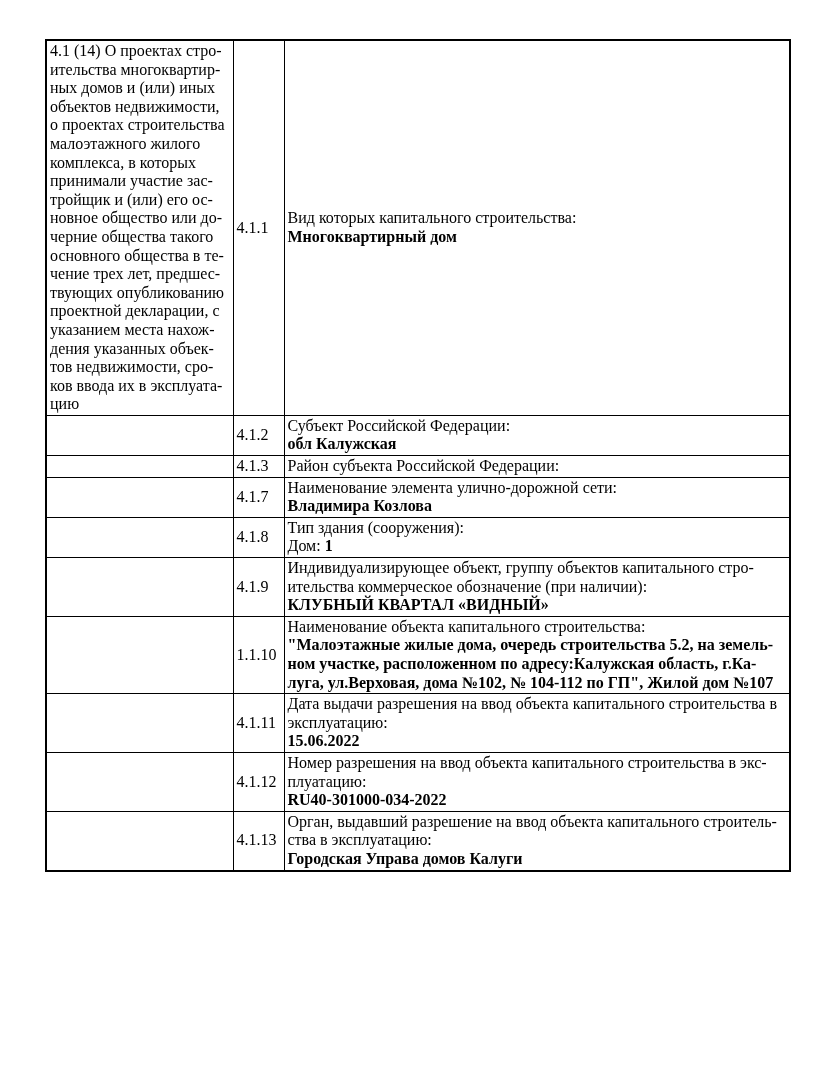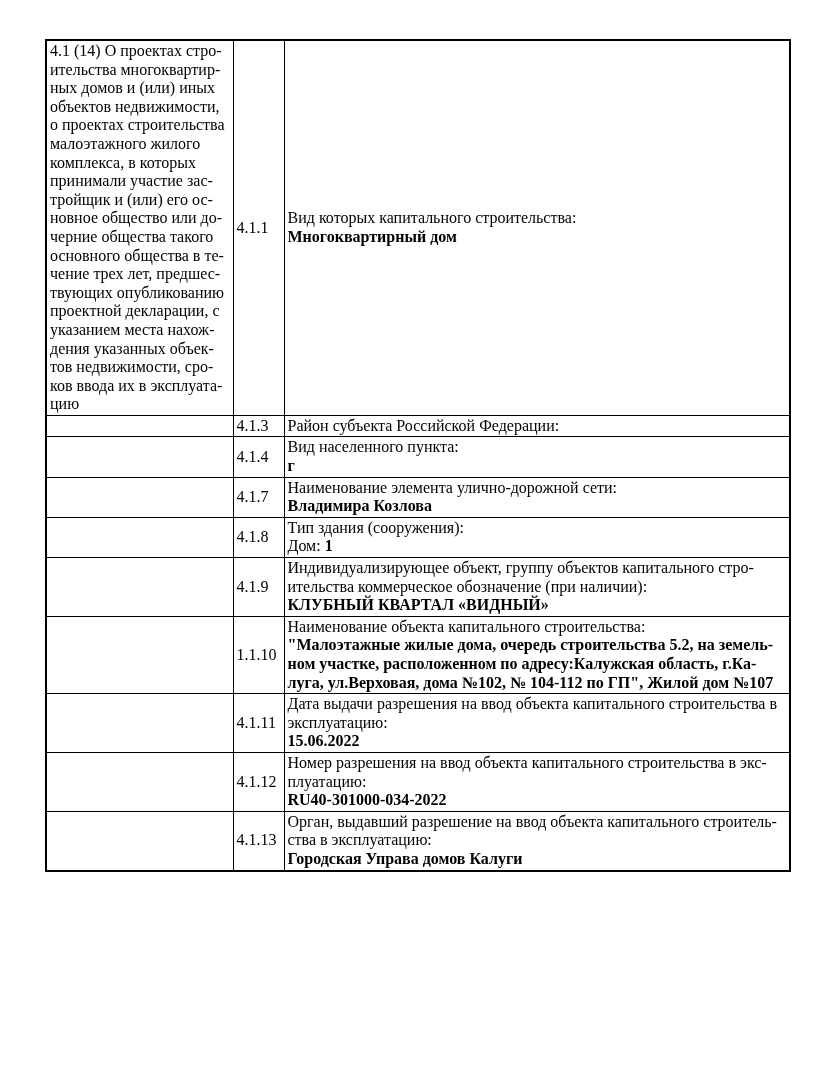--- a/index.html
+++ b/index.html
@@ -93,34 +93,34 @@
         <td class="c-num">4.1.1</td>
         <td class="c-val">
           <span class="field-label">Вид которых капитального строительства:</span>
           <span class="field-value"><span class="value-prefix"></span><b>Многоквартирный дом</b></span>
         </td>
       </tr>
       <tr>
         <td class="c-desc">
             <div class="pre"></div>
           </td>
-        <td class="c-num">4.1.3</td>
+        <td class="c-num">4.1.2</td>
         <td class="c-val">
-          <span class="field-label">Район субъекта Российской Федерации:</span>
-          <span class="field-value"><span class="value-prefix"></span><b></b></span>
+          <span class="field-label">Субъект Российской Федерации:</span>
+          <span class="field-value"><span class="value-prefix"></span><b>обл Калужская</b></span>
         </td>
       </tr>
       <tr>
         <td class="c-desc">
             <div class="pre"></div>
           </td>
-        <td class="c-num">4.1.4</td>
+        <td class="c-num">4.1.3</td>
         <td class="c-val">
-          <span class="field-label">Вид населенного пункта:</span>
-          <span class="field-value"><span class="value-prefix"></span><b>г</b></span>
+          <span class="field-label">Район субъекта Российской Федерации:</span>
+          <span class="field-value"><span class="value-prefix"></span><b></b></span>
         </td>
       </tr>
       <tr>
         <td class="c-desc">
             <div class="pre"></div>
           </td>
         <td class="c-num">4.1.7</td>
         <td class="c-val">
           <span class="field-label">Наименование элемента улично-дорожной сети:</span>
           <span class="field-value"><span class="value-prefix"></span><b>Владимира Козлова</b></span>

